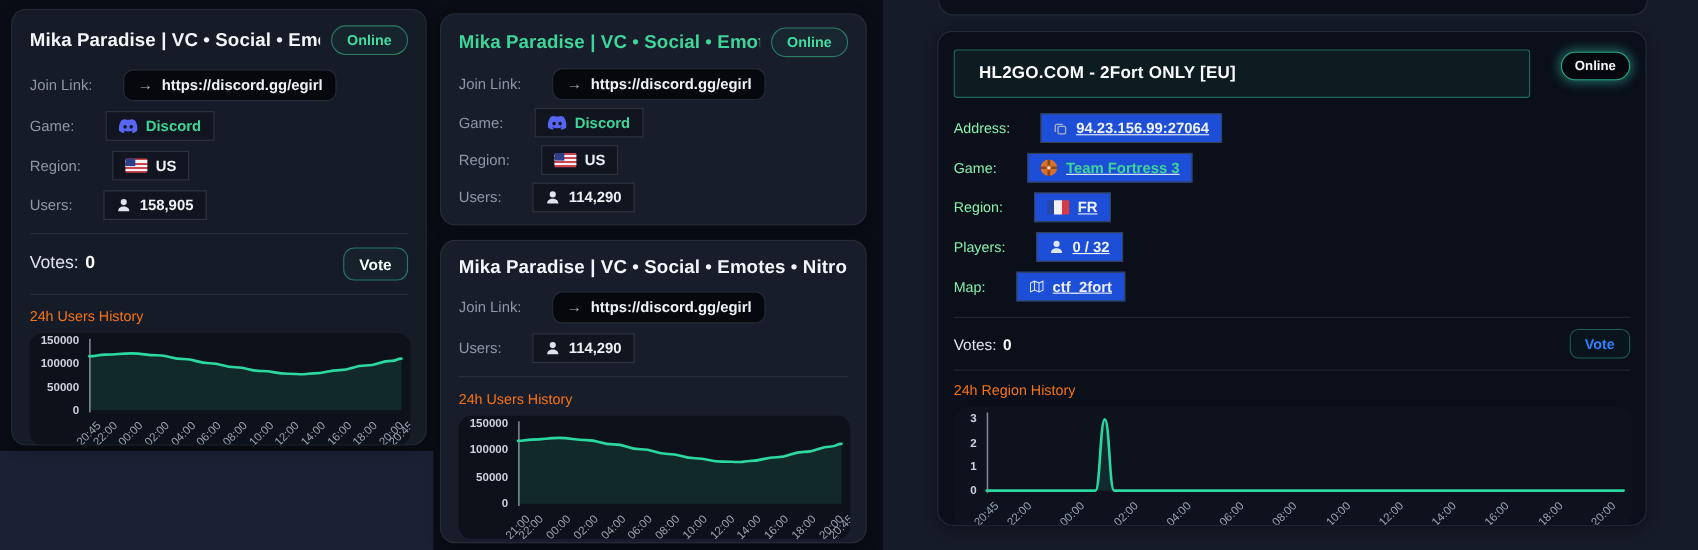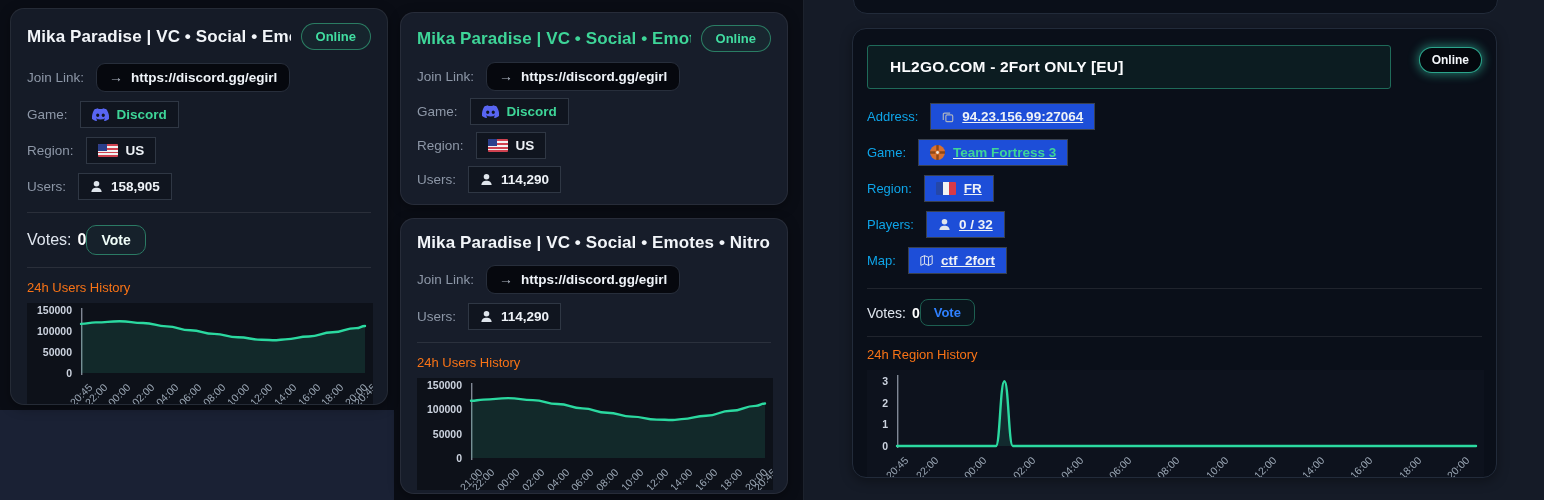--- a/index.html
+++ b/index.html
@@ -23,53 +23,53 @@
   .card-head { display:flex; align-items:center; justify-content:space-between; gap:10px; }
   .card-title { font-size:17px; font-weight:bold; color:#f2f5f9; white-space:nowrap; overflow:hidden; letter-spacing:0.1px; cursor:pointer; }
   .card-title.green { color:#3ed598; }
 
   .badge-online { flex:0 0 auto; border:1px solid rgba(62,213,152,0.5); color:#41dda1;
     background:rgba(62,213,152,0.05); border-radius:999px; padding:5px 14px;
     font-size:13px; font-weight:bold; }
   .badge-online.glow { background:#04070d; color:#f4f7fb; font-size:12px; padding:5px 12px;
     border:1px solid rgba(56,217,182,0.75); box-shadow:0 0 10px 2px rgba(56,217,182,0.45); }
 
-  .row { display:flex; align-items:center; gap:12px; margin-top:9px; }
+  .row { display:flex; align-items:center; gap:28px; margin-top:9px; }
   .row-label { color:#8d97a7; font-size:13.5px; flex:0 0 auto; }
   .pill { display:inline-flex; align-items:center; gap:8px; background:#10151f;
     border:1px solid #2f3744; border-radius:0; padding:4px 11px;
     color:#eef2f7; font-weight:bold; font-size:13.5px; line-height:17px; white-space:nowrap; }
   .pill.linkpill { background:#06080e; border-color:#272e3b; border-radius:9px; padding:5px 12px; cursor:pointer; }
   .pill .green-val { color:#3ed598; }
   .pill.rt { background:#1d4ed8; border-color:#39414f;text-decoration:underline; }
 
   .arrow-glyph { color:#aeb6c2; font-size:14px; font-weight:normal; }
 
   .divider { border:none; border-top:1px solid rgba(255,255,255,0.09); margin:12px 0; }
 
-  .votes-row { display:flex; align-items:center; }
+  .votes-row { display:flex; align-items:center; justify-content:space-between; }
   .votes-text { font-size:16px; color:#dfe5ee; }
   .votes-text b { color:#ffffff; margin-left:6px; font-size:16px; }
   .votes-text.small, .votes-text.small b { font-size:14px; }
   .vote-btn { background:rgba(35,90,75,0.10); border:1px solid #2b7a64; color:#f0fdf8;
     font-family:inherit; font-weight:bold; font-size:14px; padding:6px 14px; border-radius:10px; cursor:pointer; }
   .vote-btn.blue { color:#2f80ff; background:#0a141c; border-color:#1d5f51; border-radius:8px; font-size:13px; padding:5px 13px; }
 
   .chart-title { color:#f97316; font-size:13px; margin:10px 0 8px 0; }
-  .chart { position:relative; background:#0d1119; border-radius:0; overflow:hidden; }
+  .chart { position:relative; background:#0d1119; border-radius:12px; overflow:hidden; }
   .chart.rt { background:#0d121d; }
   .ytick { position:absolute; text-align:right; font-size:10.5px; font-weight:600; color:#ccd3df; }
   .xtick { position:absolute; font-size:10.5px; color:#9aa6b4; white-space:nowrap;
     transform-origin:100% 0; transform:translateX(-100%) rotate(-45deg); }
 
   
   .titlebox { background:#0c1c21; border:1.5px solid #1f6a59; border-radius:3px;
     height:44px; display:flex; align-items:center; padding:0 22px; flex:1; margin-right:18px; cursor:pointer; }
   .titlebox span { font-size:15.5px; font-weight:bold; color:#fbfcfe; letter-spacing:0.2px; }
-  .rt-label { color:#0ea5e9; font-size:13px; }
+  .rt-label { color:#86efac; font-size:13px; }
 
   
   .flag-us { width:20px; height:13px; position:relative; flex:0 0 auto; border-radius:1px; overflow:hidden;
     background:repeating-linear-gradient(180deg,#cf4250 0 1.9px,#f2f2f2 1.9px 3.8px); }
   .flag-us::after { content:""; position:absolute; left:0; top:0; width:9px; height:7px; background:#2b3f8c; }
   .flag-fr { width:20px; height:13px; flex:0 0 auto; border-radius:1px;
     background:linear-gradient(90deg,#2547a8 0 33%,#f2f2f2 33% 66%,#d83a47 66% 100%); }
 
   .icon { display:inline-flex; flex:0 0 auto; }
   .prev-card-bottom { position:absolute; left:49px; top:-16px; width:645px; height:30px;

